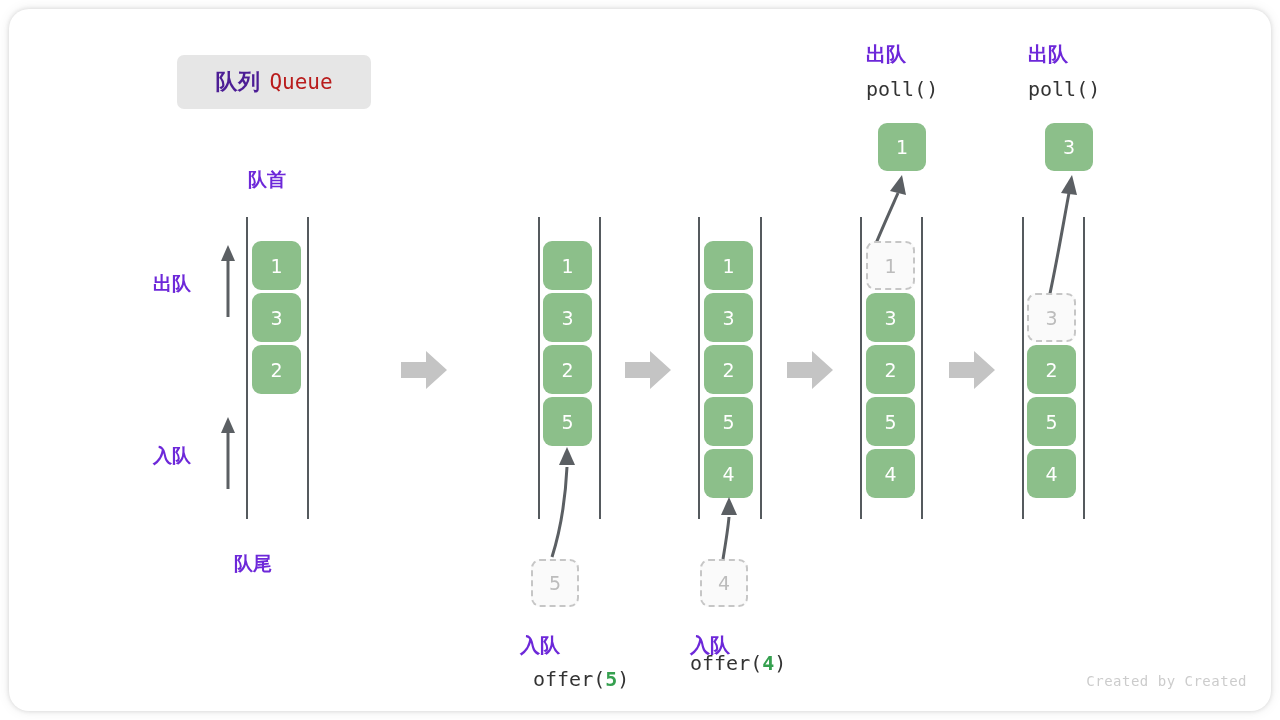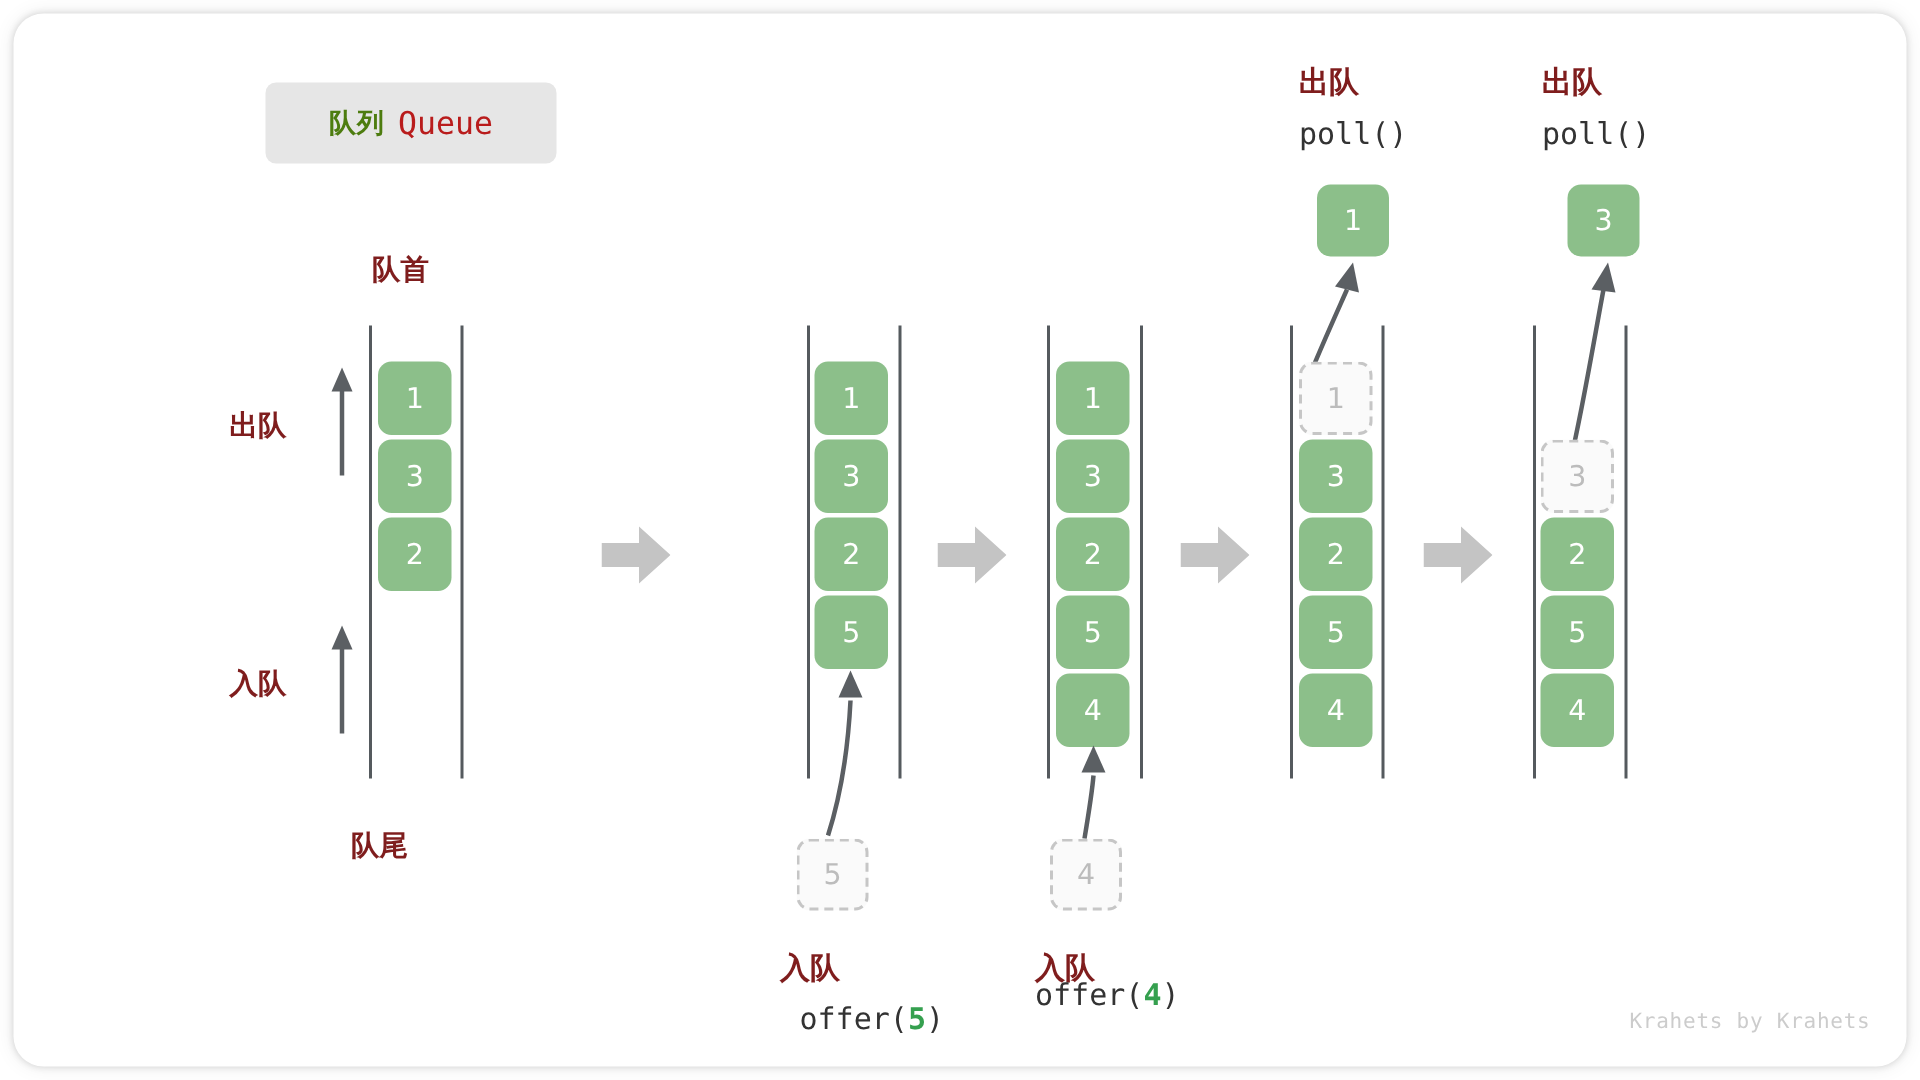--- a/index.html
+++ b/index.html
@@ -35,37 +35,37 @@
     width: 194px;
     height: 54px;
     background: #e6e6e6;
     border-radius: 7px;
     display: flex;
     align-items: center;
     justify-content: center;
     gap: 9px;
   }
   #title-chip .cn {
-    font-size: 18px;
+    font-size: 22px;
     font-weight: bold;
-    color: #4d7c0f;
+    color: #4c1d95;
     letter-spacing: 0.5px;
   }
   #title-chip .en {
     font-family: "DejaVu Sans Mono", "Liberation Mono", monospace;
     font-size: 21px;
     color: #b91c1c;
   }
 
   
   .cn-label {
     position: absolute;
     font-size: 19px;
     font-weight: bold;
-    color: #7f1d1d;
+    color: #6d28d9;
     white-space: nowrap;
   }
   .mono-label {
     position: absolute;
     font-family: "DejaVu Sans Mono", "Liberation Mono", monospace;
     font-size: 20px;
     color: #333333;
     white-space: nowrap;
   }
   .mono-label .hl { color: #35a04f; font-weight: bold; }
@@ -239,16 +239,16 @@
 
     <div class="queue-col">
       <div class="rail" style="left:1013px; top:208px; height:302px;"></div>
       <div class="rail" style="left:1074px; top:208px; height:302px;"></div>
       <div class="cell ghost" style="left:1018px; top:284px;">3</div>
       <div class="cell" style="left:1018px; top:336px;">2</div>
       <div class="cell" style="left:1018px; top:388px;">5</div>
       <div class="cell" style="left:1018px; top:440px;">4</div>
     </div>
 
-    <div id="watermark">Krahets by Krahets</div>
+    <div id="watermark">Created by Created</div>
 
   </div>
 </div>
 
 </body></html>

